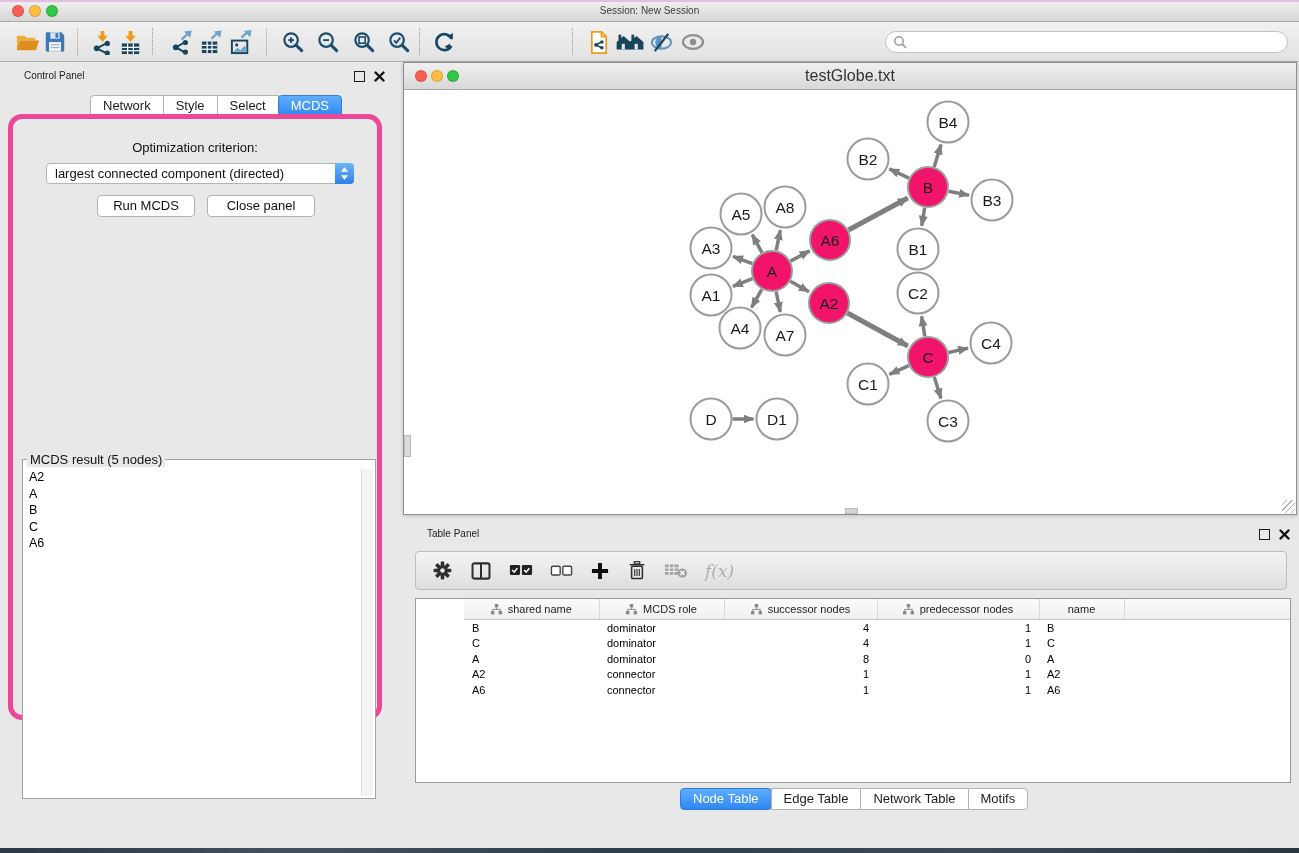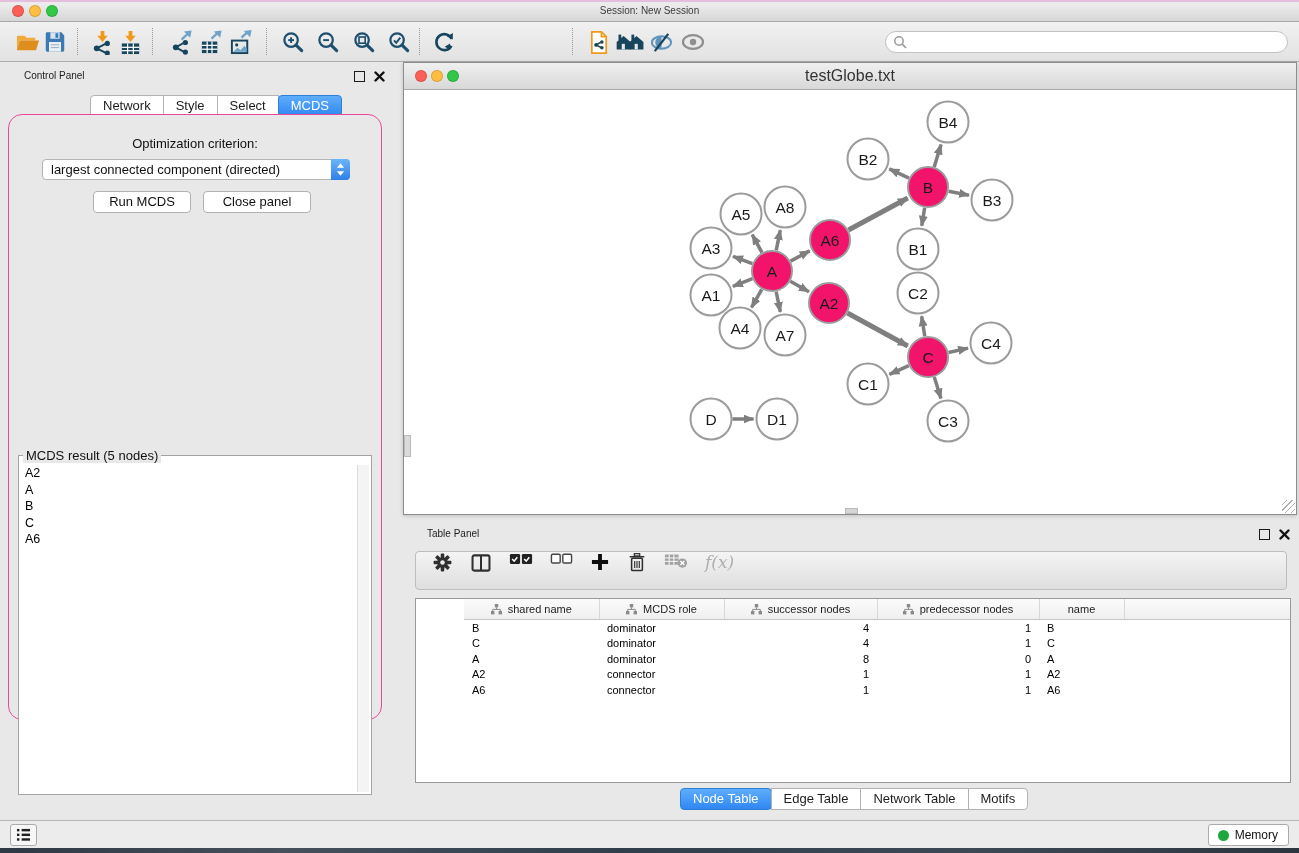--- a/index.html
+++ b/index.html
@@ -27,21 +27,21 @@
   .panel-ctrls{position:absolute;top:9px;display:flex;gap:9px;align-items:center;}
   .float-ico{width:9px;height:9px;border:1.5px solid #1a1a1a;display:inline-block;background:transparent;}
   .tabbar{display:flex;}
   .tabbar .tab{height:20px;line-height:20px;padding:0 12px;background:#fff;border:1px solid #b3b3b3;
     font-size:13px;color:#1c1c1c;margin-left:-1px;white-space:nowrap;}
   .tabbar .tab:first-child{border-radius:4px 0 0 4px;margin-left:12px;}
   .tabbar .tab:last-child{border-radius:0 4px 4px 0;}
   .tabbar .tab.active{background:linear-gradient(#5fadfc,#2f87f2);border-color:#2e7fd9;color:#fff;border-radius:4px;}
   .cp-tabs{position:absolute;left:78px;top:33px;}
   .cp-panel{position:absolute;left:8px;top:52px;width:374px;height:606px;box-sizing:border-box;
-    border:1px solid #ec4899;border-radius:14px;background:#e8e8e8;}
+    border:5px solid #ec4899;border-radius:14px;background:#e8e8e8;}
   .opt-label{position:absolute;left:0;top:21px;width:100%;text-align:center;font-size:13px;color:#101010;}
   .dropdown{position:absolute;left:33px;top:44px;width:308px;height:21px;box-sizing:border-box;background:#fff;
     border:1px solid #b4b4b4;border-radius:4px;font-size:13px;color:#101010;}
   .dropdown .dd-text{display:block;line-height:19px;padding-left:8px;white-space:nowrap;overflow:hidden;}
   .dd-stepper{position:absolute;right:-1px;top:-1px;width:19px;height:21px;border-radius:0 4px 4px 0;
     background:linear-gradient(#6cb5f9,#2e7fe8);display:flex;align-items:center;justify-content:center;}
   .btn{position:absolute;top:76px;height:22px;box-sizing:border-box;border:1px solid #b2b2b2;border-radius:4px;
     background:#fff;font-size:13px;color:#111;text-align:center;line-height:20px;}
   .btn-run{left:84px;width:98px;} .btn-close{left:194px;width:108px;}
   .mcds-box{position:absolute;left:9px;top:340px;width:354px;height:340px;box-sizing:border-box;
@@ -58,21 +58,21 @@
   .net-titlebar .wtitle{display:block;text-align:center;line-height:25px;font-size:16px;color:#333;}
   .canvas{position:absolute;left:0;top:27px;right:0;bottom:0;background:#fff;}
   .edge-handle-left{position:absolute;left:0;top:345px;width:7px;height:22px;background:#dadada;border:1px solid #bbb;box-sizing:border-box;}
   .edge-handle-bottom{position:absolute;left:441px;bottom:0;width:13px;height:6px;background:#d6d6d6;border:1px solid #bbb;box-sizing:border-box;}
   .resize-grip{position:absolute;right:1px;bottom:1px;width:13px;height:13px;
     background:repeating-linear-gradient(135deg,transparent 0 3px,#b0b0b0 3px 4px);}
   
   .tp{position:absolute;left:403px;top:520px;width:896px;height:300px;}
   .tp-toolbar{position:absolute;left:12px;top:31px;width:872px;height:39px;box-sizing:border-box;
     background:linear-gradient(#f4f4f4,#dedede);border:1px solid #bdbdbd;border-radius:4px;
-    display:flex;align-items:flex-start;gap:17px;padding-left:16px;}
+    display:flex;align-items:center;gap:17px;padding-left:16px;}
   .fx{font-family:"DejaVu Serif",serif;font-style:italic;font-size:17px;color:#aeaeae;}
   .tp-tablebox{position:absolute;left:12px;top:78px;width:876px;height:185px;box-sizing:border-box;
     background:#fff;border:1px solid #999;overflow:hidden;}
   table.grid{width:100%;border-collapse:collapse;table-layout:fixed;margin-left:48px;}
   table.grid th{height:20px;background:linear-gradient(#fbfbfb,#efefef);border-bottom:1px solid #c6c6c6;
     border-right:1px solid #d8d8d8;font-weight:normal;font-size:11px;color:#1c1c1c;padding:0;}
   table.grid th .hwrap{display:flex;align-items:center;justify-content:center;gap:6px;}
   table.grid td{height:15.5px;font-size:11px;color:#000;padding:0 8px;white-space:nowrap;overflow:hidden;}
   td.num{text-align:right;}
   td.num-s{text-align:right;padding-right:14px;}
@@ -611,32 +611,14 @@
       </table>
     </div>
     <div class="tabbar tp-tabs" id="tp-tabs">
         <div class="tab active">Node Table</div>
         <div class="tab">Edge Table</div>
         <div class="tab">Network Table</div>
         <div class="tab">Motifs</div>
       </div>
   </div>
 
-  <div class="statusbar">
-    <div class="sb-btn">
-      <svg width="15" height="14" viewBox="0 0 16 15">
-          <g fill="#222">
-            <rect x="1" y="1" width="2.6" height="2.6"></rect>
-            <rect x="6" y="1" width="9" height="2.6"></rect>
-            <rect x="1" y="6" width="2.6" height="2.6"></rect>
-            <rect x="6" y="6" width="9" height="2.6"></rect>
-            <rect x="1" y="11" width="2.6" height="2.6"></rect>
-            <rect x="6" y="11" width="9" height="2.6"></rect>
-          </g>
-        </svg>
-    </div>
-    <div class="memory-btn">
-      <span class="mem-dot"></span>
-      <span>Memory</span>
-    </div>
-  </div>
   <div class="desktop-strip"></div>
 </div>
 
 </body></html>

